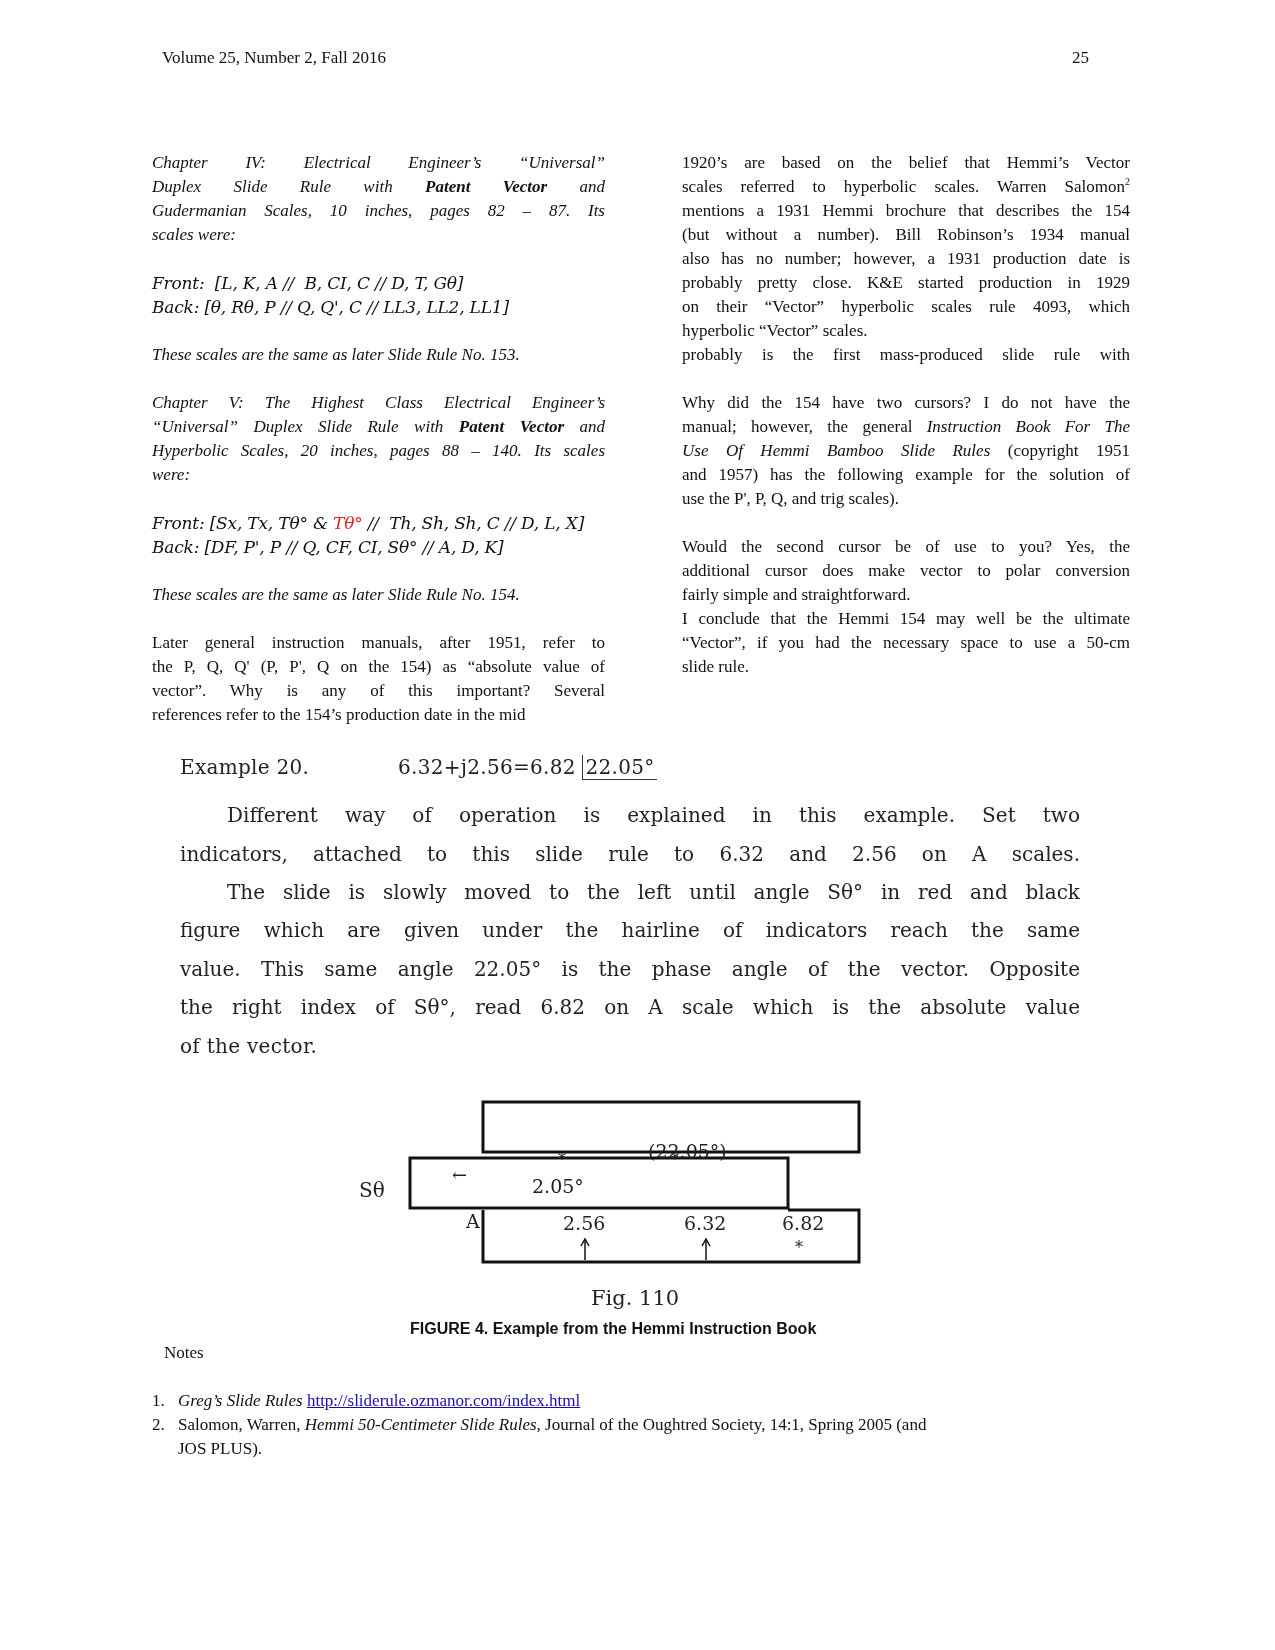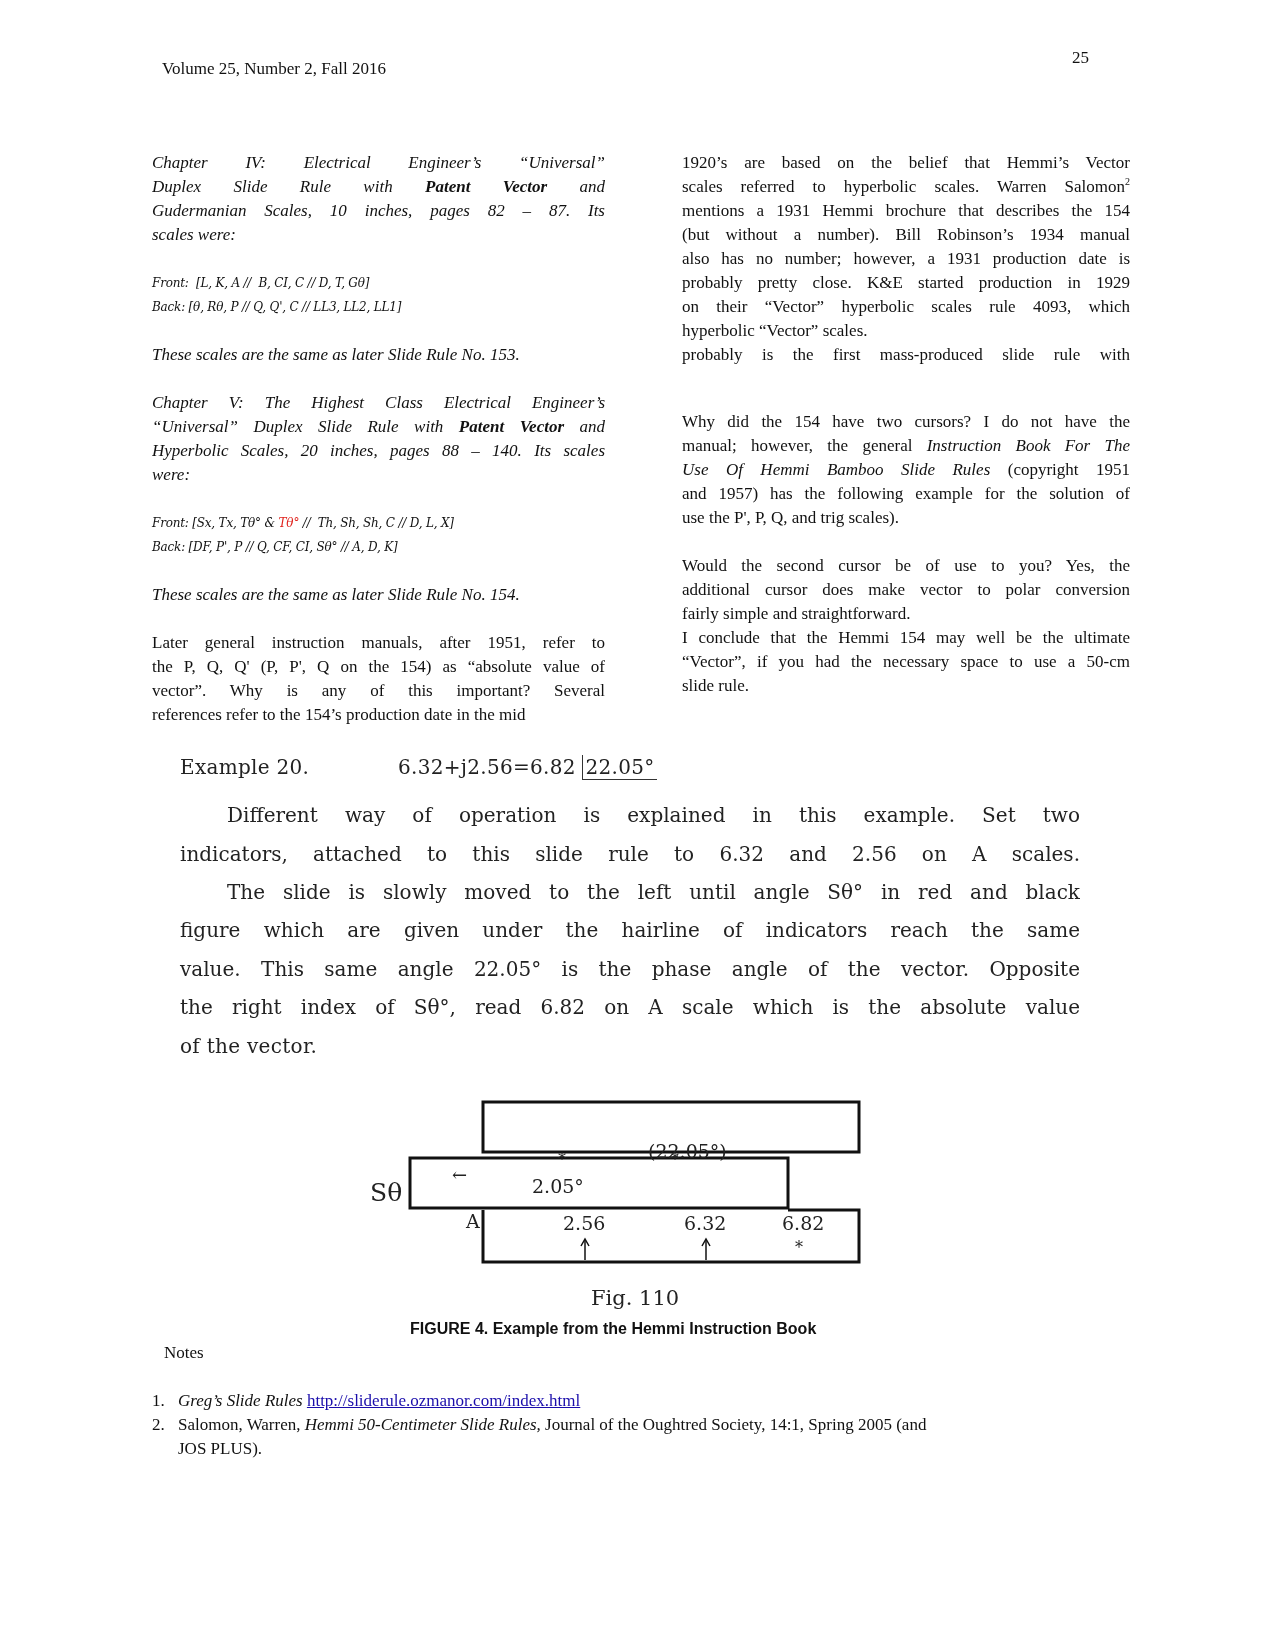--- a/index.html
+++ b/index.html
@@ -5,39 +5,39 @@
   html, body { margin:0; padding:0; background:#ffffff; }
   body { width:1275px; height:1650px; position:relative; overflow:hidden;
          font-family:"Liberation Serif", serif; color:#111; }
   .abs { position:absolute; }
   .hdr { font-size:17px; line-height:20px; }
   .col { position:absolute; width:453px; font-size:17px; line-height:24px; text-align:justify; }
   .ln { display:block; height:24px; white-space:nowrap; }
   .just { text-align:justify; text-align-last:justify; white-space:normal; overflow:hidden; }
   .it { font-style:italic; }
   .red { color:#e0231d; }
-  .scale { font-family:"DejaVu Serif", serif; font-style:italic; font-size:12px; letter-spacing:-0.2px; }
+  .scale { font-family:"DejaVu Serif", serif; font-style:italic; font-size:17px; letter-spacing:-0.2px; }
   sup { font-size:10px; line-height:0; vertical-align:7px; }
 
   
   .ex { font-family:"DejaVu Serif", serif; color:#222; }
   .ex-line { position:absolute; font-size:20px; line-height:24px; white-space:nowrap; letter-spacing:0.3px; }
   .ex-just { position:absolute; font-size:20px; line-height:24px; text-align:justify; text-align-last:justify; width:900px; left:180px; }
   .angle-box { border-left:1.5px solid #333; border-bottom:1.5px solid #333; padding:0 2px 0 2px; }
 
   .fig-svg { position:absolute; left:360px; top:1090px; }
   .caption { font-family:"Liberation Sans", sans-serif; font-weight:bold; font-size:16px; }
   .notes-h { font-size:17px;margin-left:12px; }
   .note { font-size:17px; line-height:24px; }
   a.link { color:#1a0dab; text-decoration:underline; }
 </style>
 </head>
 <body>
 
-<div class="abs hdr" style="left:162px; top:48px;margin-top:11px;">Volume 25, Number 2, Fall 2016</div>
+<div class="abs hdr" style="left:162px; top:48px;">Volume 25, Number 2, Fall 2016</div>
 <div class="abs hdr" style="left:1072px; top:48px;">25</div>
 
 <div class="col" style="left:152px; top:151px;">
   <div>
     <span class="ln just it">Chapter IV: Electrical Engineer’s “Universal”</span>
     <span class="ln just it"><span>Duplex Slide Rule with</span> <b>Patent Vector</b> <span>and</span></span>
     <span class="ln just it">Gudermanian Scales, 10 inches, pages 82 – 87. Its</span>
     <span class="ln it">scales were:</span>
     <span class="ln"></span>
     <span class="ln scale" style="white-space:pre;">Front:  [L, K, A //  B, CI, C // D, T, Gθ]</span>
@@ -72,21 +72,21 @@
     <span class="ln just"><span>scales referred to hyperbolic scales. Warren Salomon</span><sup>2</sup></span>
     <span class="ln just">mentions a 1931 Hemmi brochure that describes the 154</span>
     <span class="ln just">(but without a number). Bill Robinson’s 1934 manual</span>
     <span class="ln just">also has no number; however, a 1931 production date is</span>
     <span class="ln just">probably pretty close. K&amp;E started production in 1929</span>
     <span class="ln just">on their “Vector” hyperbolic scales rule 4093, which</span>
     <span class="ln">hyperbolic “Vector” scales.</span>
     <span class="ln just">probably is the first mass-produced slide rule with</span>
     <span class="ln"></span>
   </div>
-  <div style="margin-top:19px;">
+  <div style="margin-top:0;">
     <span class="ln just">Why did the 154 have two cursors? I do not have the</span>
     <span class="ln just"><span>manual; however, the general</span> <i>Instruction Book For The</i></span>
     <span class="ln just"><i>Use Of Hemmi Bamboo Slide Rules</i> <span>(copyright 1951</span></span>
     <span class="ln just">and 1957) has the following example for the solution of</span>
     <span class="ln">use the P', P, Q, and trig scales).</span>
     <span class="ln"></span>
   </div>
   <div>
     <span class="ln just">Would the second cursor be of use to you? Yes, the</span>
     <span class="ln just">additional cursor does make vector to polar conversion</span>
@@ -121,21 +121,21 @@
   <rect x="50" y="68" width="378" height="50" fill="#fff" stroke="#111" stroke-width="3"></rect>
 
   <polyline points="123,120 123,172 499,172 499,120 428,120" fill="none" stroke="#111" stroke-width="3"></polyline>
 
   <line x1="225" y1="170" x2="225" y2="150" stroke="#111" stroke-width="1.5"></line>
   <polyline points="221,156 225,149 229,156" fill="none" stroke="#111" stroke-width="1.5"></polyline>
   <line x1="346" y1="170" x2="346" y2="150" stroke="#111" stroke-width="1.5"></line>
   <polyline points="342,156 346,149 350,156" fill="none" stroke="#111" stroke-width="1.5"></polyline>
 </svg>
 <div class="ex">
-  <div class="abs" style="left:370px; top:1178px; font-size:25px;">Sθ</div>
+  <div class="abs" style="left:359px; top:1178px; font-size:20px;">Sθ</div>
   <div class="abs" style="left:466px; top:1210px; font-size:19px;">A</div>
   <div class="abs" style="left:452px; top:1164px; font-size:18px;">←</div>
   <div class="abs" style="left:558px; top:1150px; font-size:16px;">*</div>
   <div class="abs" style="left:532px; top:1175px; font-size:19px;">2.05°</div>
   <div class="abs" style="left:671px; top:1150px; font-size:16px;">*</div>
   <div class="abs" style="left:648px; top:1140px; font-size:19px;">(22.05°)</div>
   <div class="abs" style="left:563px; top:1212px; font-size:19px;">2.56</div>
   <div class="abs" style="left:684px; top:1212px; font-size:19px;">6.32</div>
   <div class="abs" style="left:782px; top:1212px; font-size:19px;">6.82</div>
   <div class="abs" style="left:795px; top:1238px; font-size:16px;">*</div>

